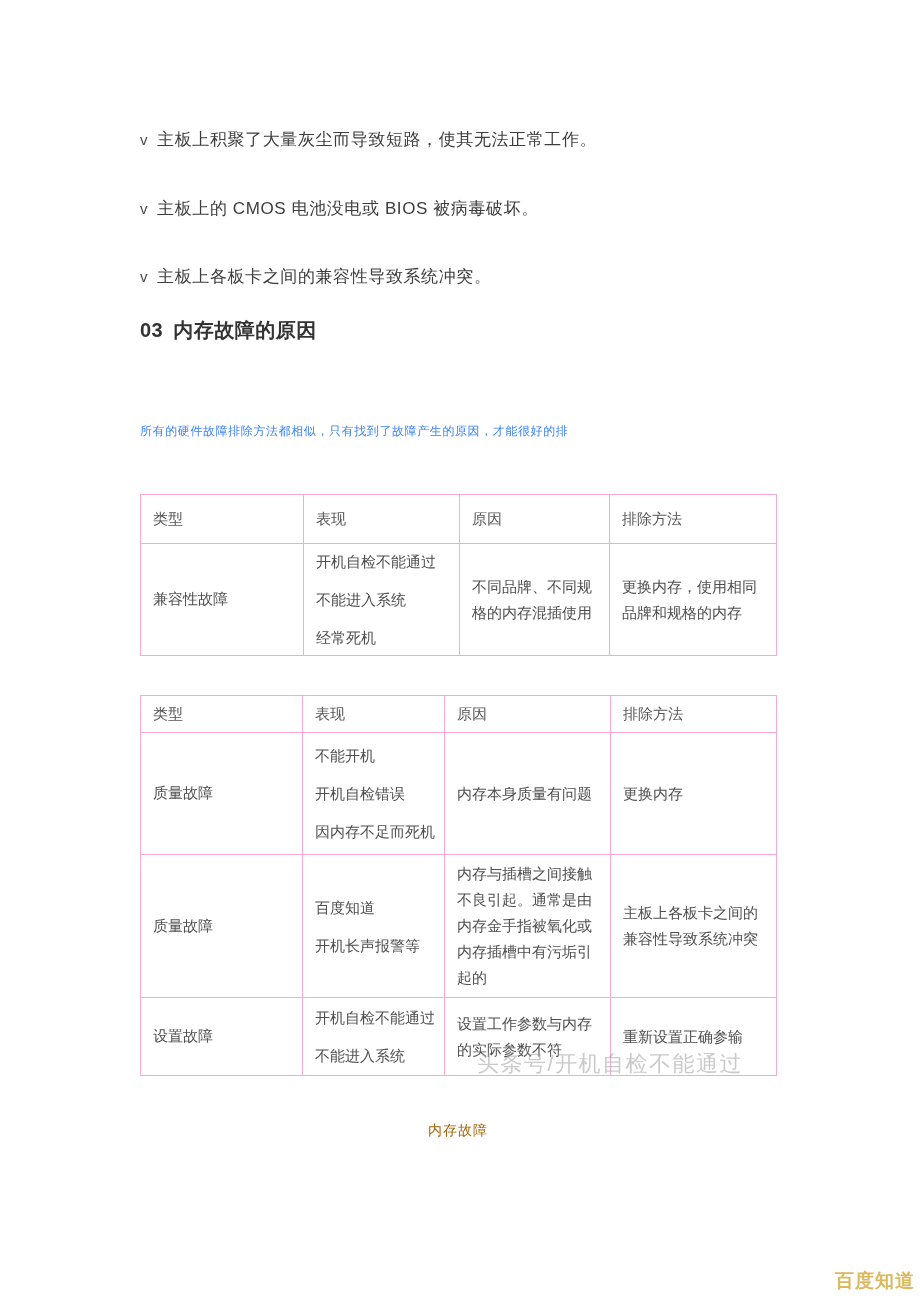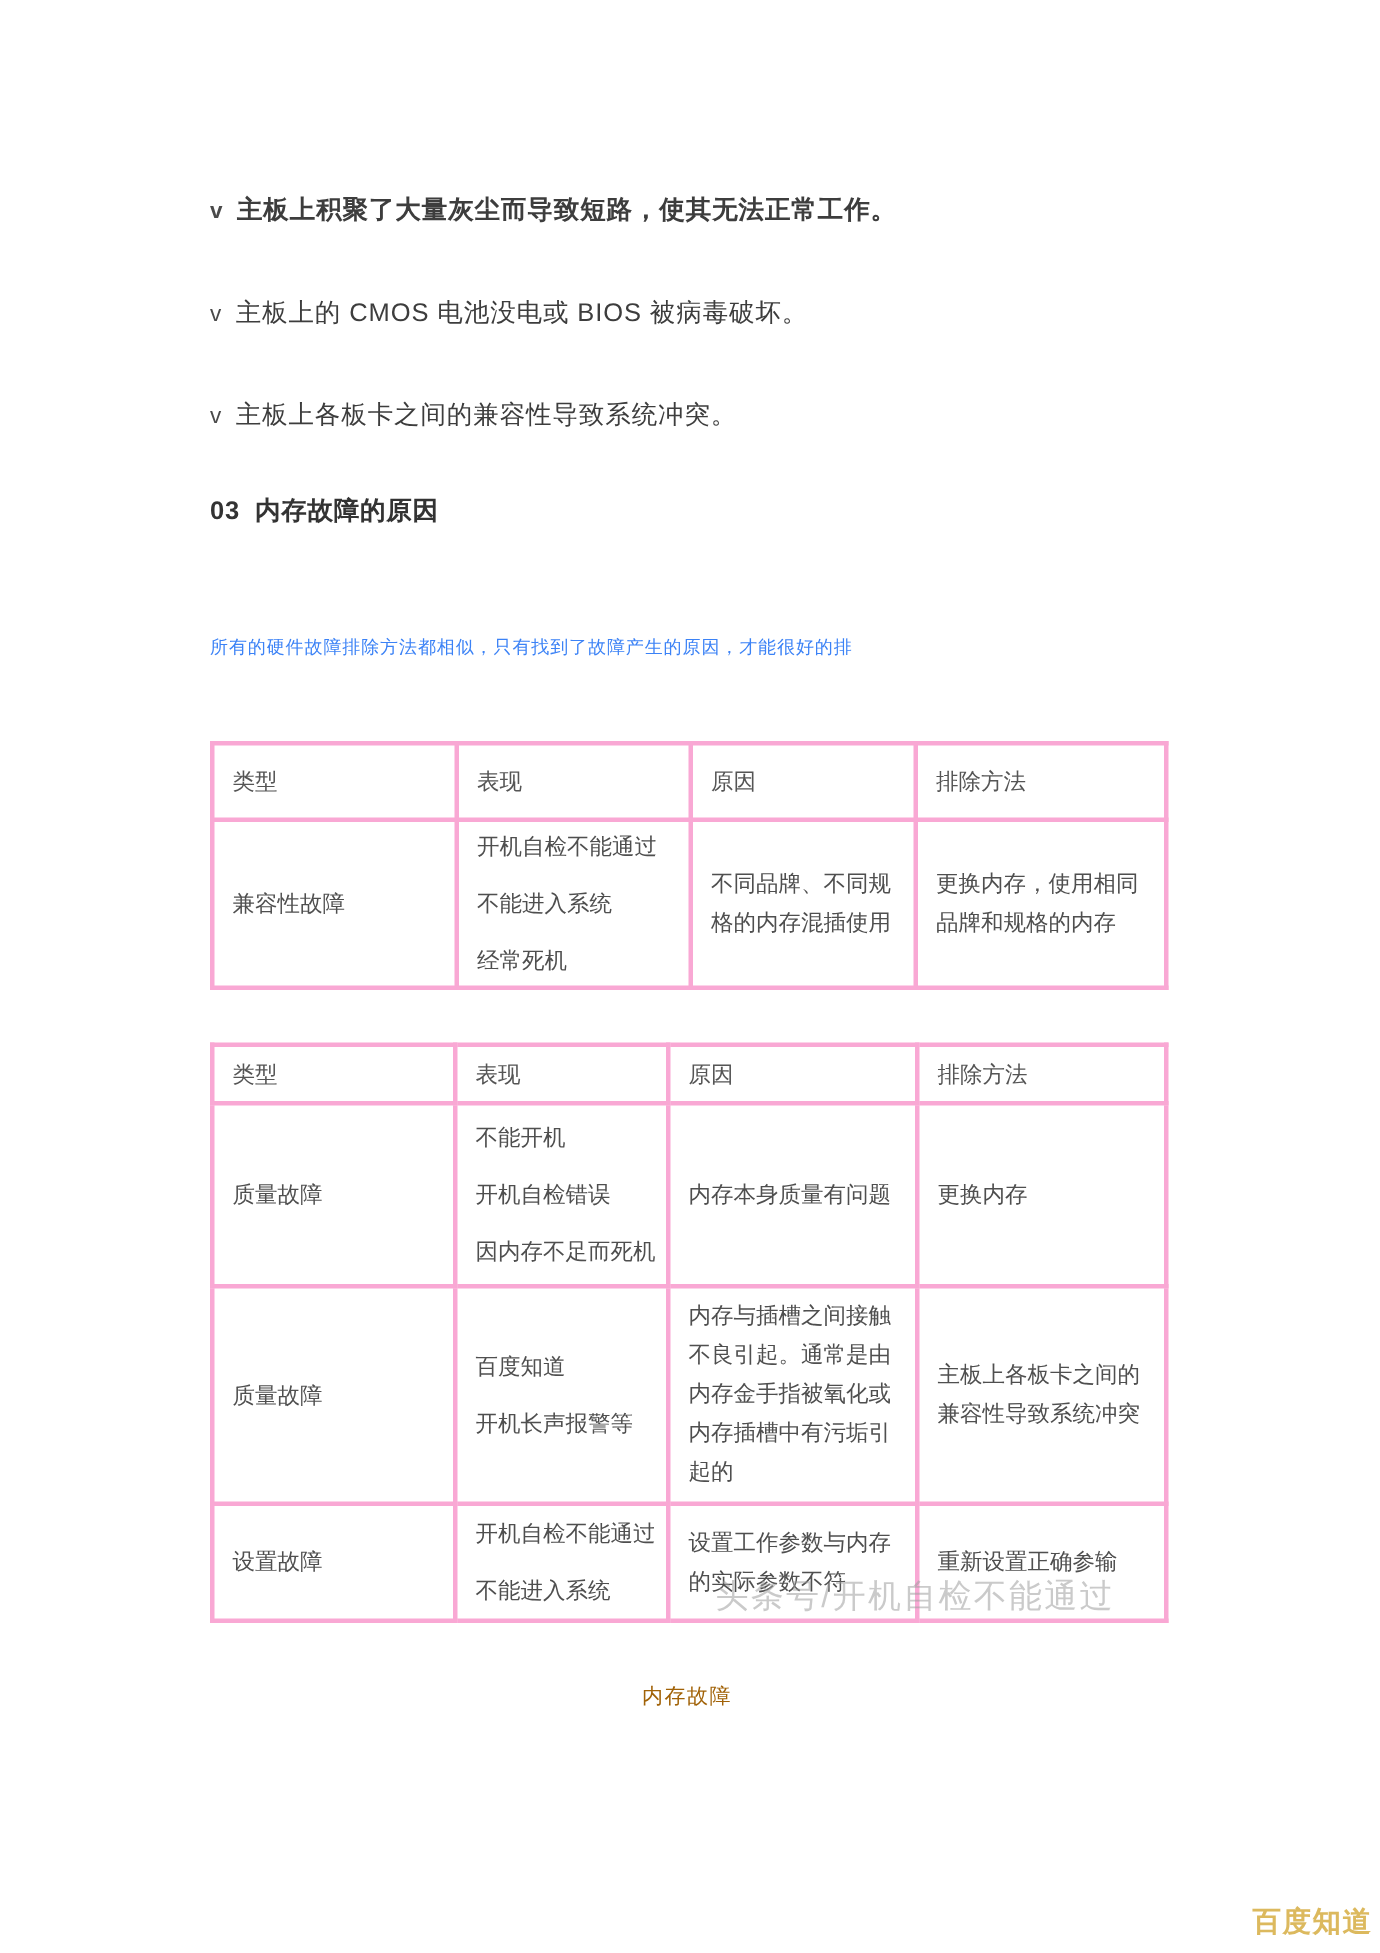--- a/index.html
+++ b/index.html
@@ -11,42 +11,42 @@
     color:#3d3d3d;
     overflow:hidden;
   }
   
   .bullet{
     position:absolute;left:140px;
     font-size:17px;letter-spacing:.6px;color:#3d3d3d;
     white-space:nowrap;
   }
   .bullet .marker{display:inline-block;margin-right:9px;font-size:15px;color:#4a4a4a;}
-  .b1{top:128px;font-weight:bold;} .b2{top:197px;} .b3{top:265px;}
+  .b1{top:128px;} .b2{top:197px;} .b3{top:265px;}
   
   .heading{
-    position:absolute;left:140px;top:329px;
-    font-size:17px;font-weight:bold;color:#333;letter-spacing:.5px;
+    position:absolute;left:140px;top:317px;
+    font-size:20px;font-weight:bold;color:#333;letter-spacing:.5px;
   }
   .heading .num{margin-right:10px;}
   
   .para{
     position:absolute;left:140px;top:396px;
     font-size:12px;letter-spacing:.6px;color:#3b82f6;margin-top:25px;
   }
   .para div{height:43px;line-height:20px;white-space:nowrap;}
   
   table.fault{
     position:absolute;left:140px;width:636px;
     border-collapse:collapse;table-layout:fixed;
     font-size:15px;color:#4f4f4f;
   }
   .t1{top:494px;} .t2{top:695px;}
   table.fault th,table.fault td{
-    border:3px solid #f9a8d4;
+    border:1px solid #f9a8d4;
     padding:6px 10px 6px 12px;
     text-align:left;font-weight:normal;
     vertical-align:middle;
   }
   table.fault th{color:#555;white-space:nowrap;}
   .t1 .hrow th{height:36px;}
   .t2 .hrow th{height:24px;}
   .t1 .r0{height:112px;}
   .t2 .r0{height:122px;}
   .t2 .r1{height:118px;}

